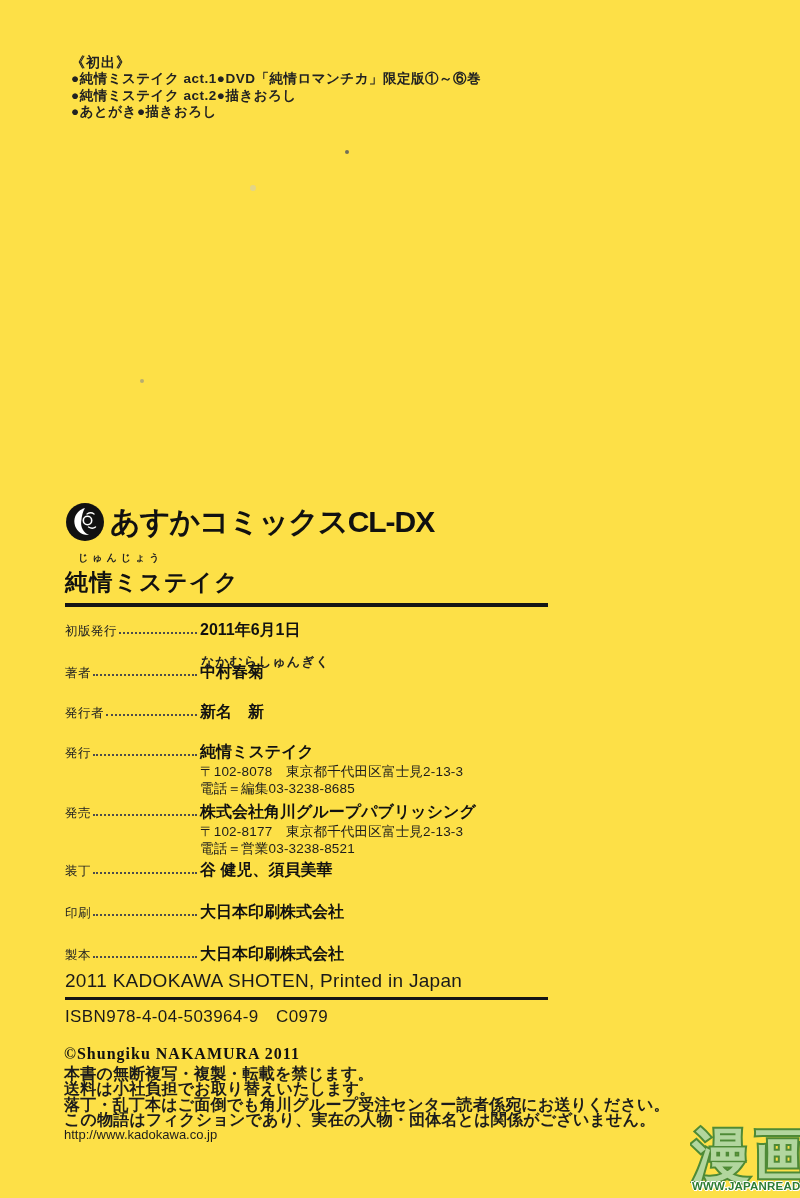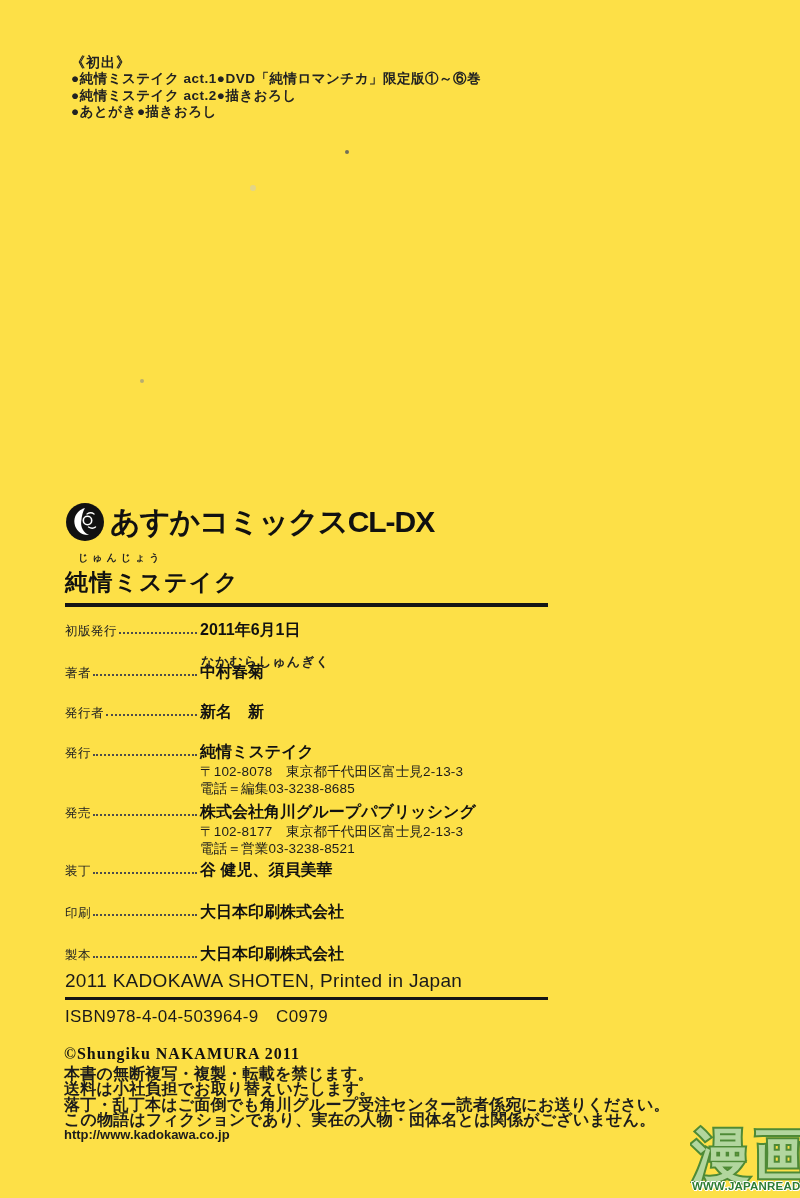--- a/index.html
+++ b/index.html
@@ -41,21 +41,21 @@
   
   .print-info { position:absolute; left:65px; top:970px; width:483px; }
   .kline { font-size:19px; letter-spacing:0.3px; color:#1a1a1a; }
   .rule2 { margin-top:5px; height:3px; background:#151515; }
   .isbn { margin-top:5px; font-size:17px; letter-spacing:0.4px; color:#1a1a1a; }
 
   
   .notices { position:absolute; left:64px; top:1044px; width:660px; }
   .copyright { font-family:"Liberation Serif", serif; font-size:16px; letter-spacing:1px; color:#111; line-height:20px; margin-bottom:2px;font-weight:bold; }
   .nline { font-size:16px; font-weight:bold; line-height:15.3px; letter-spacing:0.2px; color:#1c1c1c; white-space:nowrap; }
-  .nurl { font-size:13px; font-weight:bold; line-height:15.3px; color:#1c1c1c; }
+  .nurl { font-size:13px; font-weight:normal; line-height:15.3px; color:#1c1c1c; }
 
   
   .watermark { position:absolute; left:690px; top:1120px; width:140px; height:78px; }
   .wm-svg { position:absolute; left:0; top:0; }
   .wm-svg text {
     font-family:"Liberation Sans", sans-serif; font-size:58px; font-weight:bold;
     fill:#b2d69e; stroke:#4e8a36; stroke-width:4px; paint-order:stroke; letter-spacing:4px;
   }
   .wm-site {
     position:absolute; left:2px; top:60px; font-size:11.5px; font-weight:bold; letter-spacing:0.2px;

